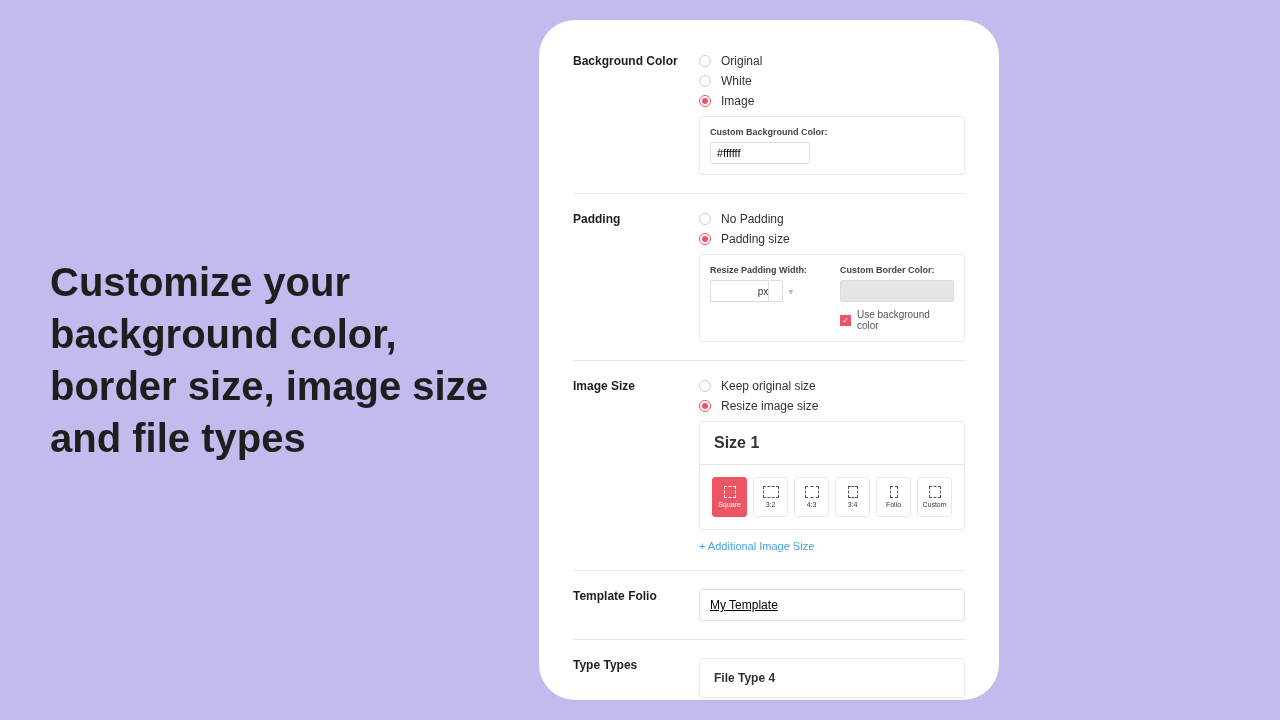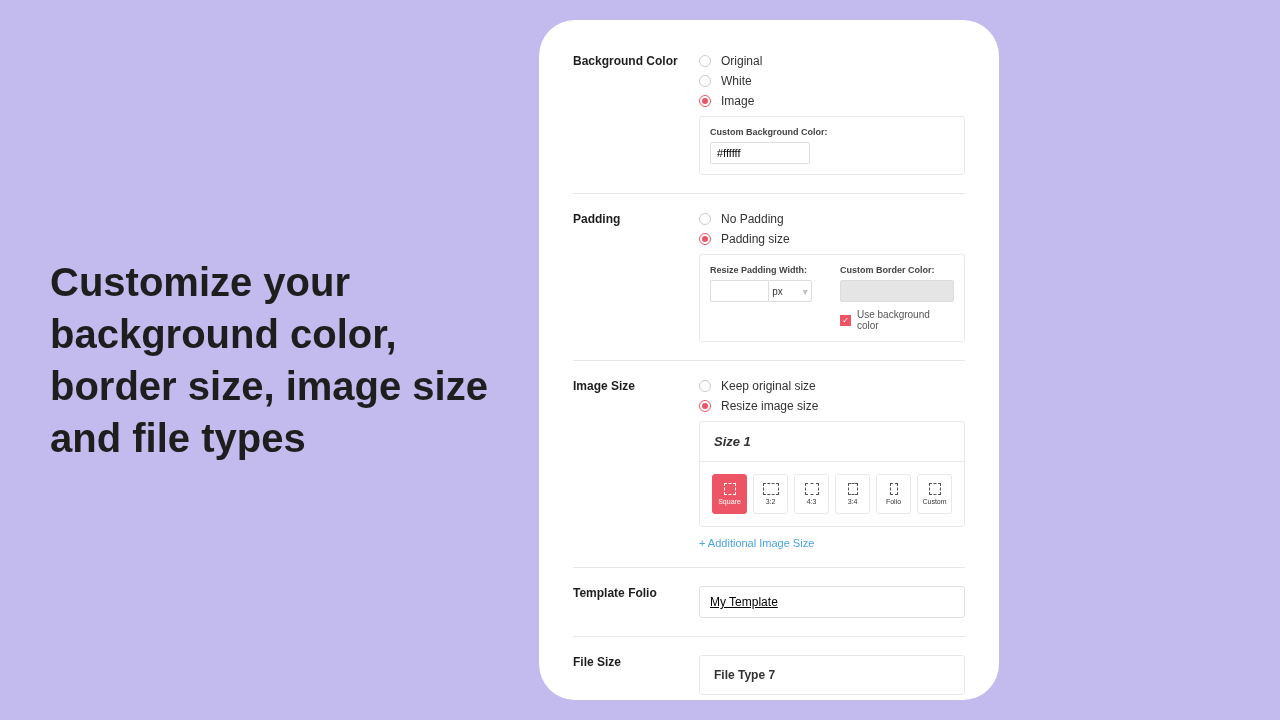--- a/index.html
+++ b/index.html
@@ -46,30 +46,30 @@
 .field-label { font-size: 9px; font-weight: 700; color: #444; margin-bottom: 5px; }
 .text-input {
   border: 1px solid #ddd; border-radius: 2px;
   padding: 4px 6px; font-size: 11px; width: 100px; height: 22px;
   font-family: inherit;
 }
 .two-col { display: flex; gap: 16px; }
 .col { flex: 1; }
 .unit-input { display: flex; }
 .unit-input .num { width: 58px; border: 1px solid #ddd; border-right: none; height: 22px; border-radius: 2px 0 0 2px; padding: 2px 4px; font-size: 11px; }
-.unit-input .unit { width: 44px; border: 1px solid #ddd; height: 22px; border-radius: 0 2px 2px 0; font-size: 10px; display: flex; align-items: center; justify-content: center; gap: 20px; position: relative; }
+.unit-input .unit { width: 15px; border: 1px solid #ddd; height: 22px; border-radius: 0 2px 2px 0; font-size: 10px; display: flex; align-items: center; justify-content: center; gap: 20px; position: relative; }
 .swatch-disabled { background: #e5e5e5; border: 1px solid #ddd; height: 22px; border-radius: 2px; }
 .checkbox-row { display: flex; align-items: center; margin-top: 7px; font-size: 10px; color: #555; }
 .checkbox {
   width: 11px; height: 11px; border: 1px solid #ed5564; background: #ed5564;
   margin-right: 6px; display: flex; align-items: center; justify-content: center;
   color: #fff; font-size: 8px;
 }
 .size-panel { border: 1px solid #e8e8e8; border-radius: 3px; margin-top: 8px; }
-.size-header { padding: 12px 14px; font-weight: 700; font-size: 13px; border-bottom: 1px solid #e8e8e8; font-style: italic; }
+.size-header { padding: 12px 14px; font-weight: 700; font-size: 16px; border-bottom: 1px solid #e8e8e8; }
 .size-tiles { display: flex; padding: 12px; gap: 6px; }
 .tile {
   flex: 1; height: 40px; border: 1px solid #e8e8e8; border-radius: 3px;
   display: flex; flex-direction: column; align-items: center; justify-content: center;
   cursor: pointer; gap: 3px;
 }
 .tile.active { background: #ed5564; border-color: #ed5564; color: #fff; }
 .tile-icon { width: 16px; height: 12px; border: 1px dashed #555; }
 .tile.active .tile-icon { border-color: #fff; }
 .tile-label { font-size: 7px; }
@@ -200,22 +200,22 @@
   </div>
 
   <div class="section">
     <div class="section-label">Template Folio</div>
     <div class="section-body">
       <input class="full-input" value="My Template" style="">
     </div>
   </div>
 
   <div class="section">
-    <div class="section-label">File Size</div>
+    <div class="section-label">Type Types</div>
     <div class="section-body">
       <div class="filetype-panel">
-        <div class="filetype-header">File Type 7</div>
+        <div class="filetype-header">File Type 4</div>
 
       </div>
     </div>
   </div>
 
 </div>
 
 </body></html>

